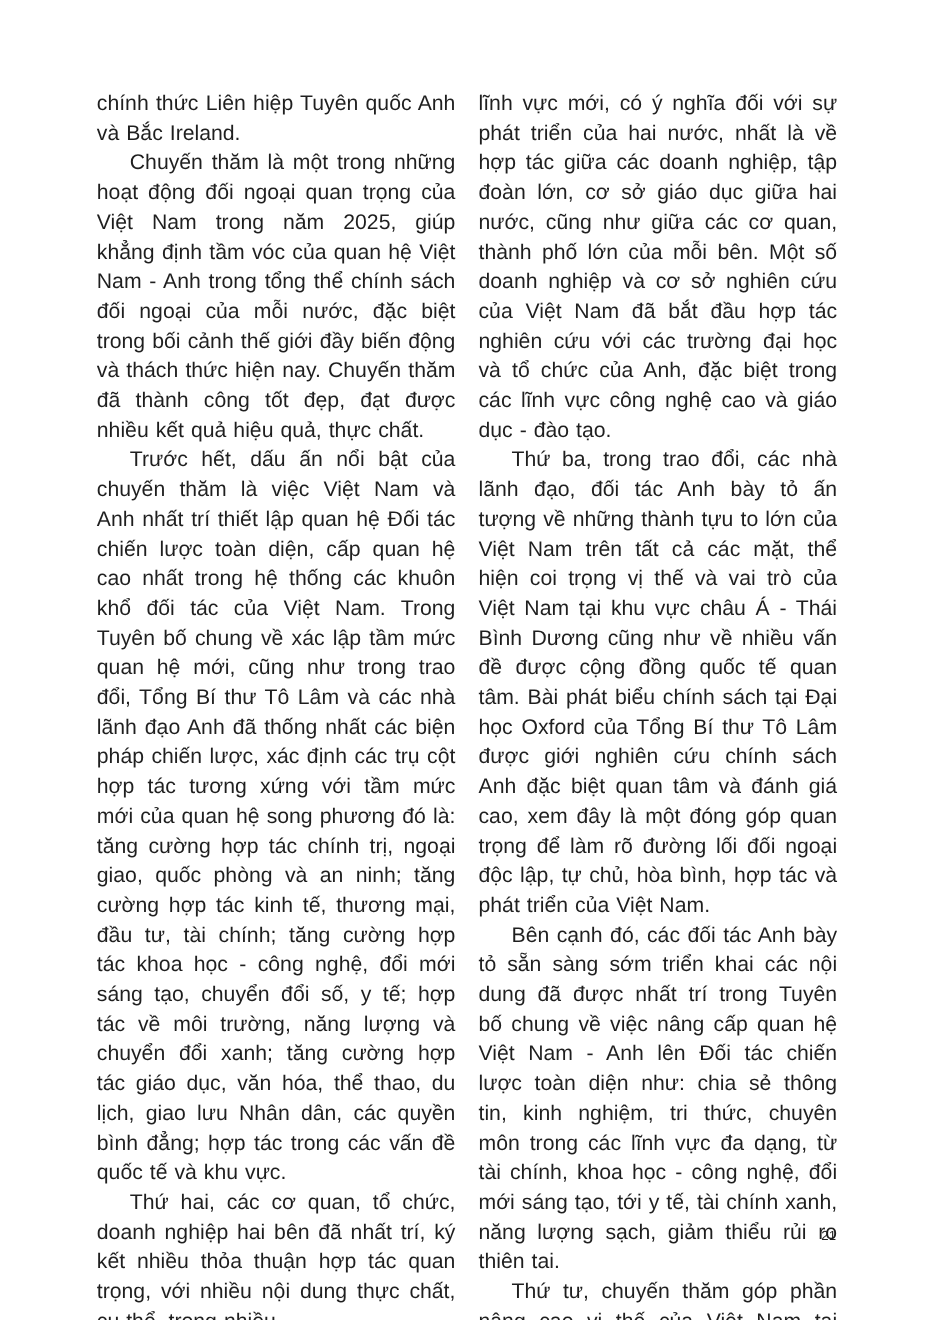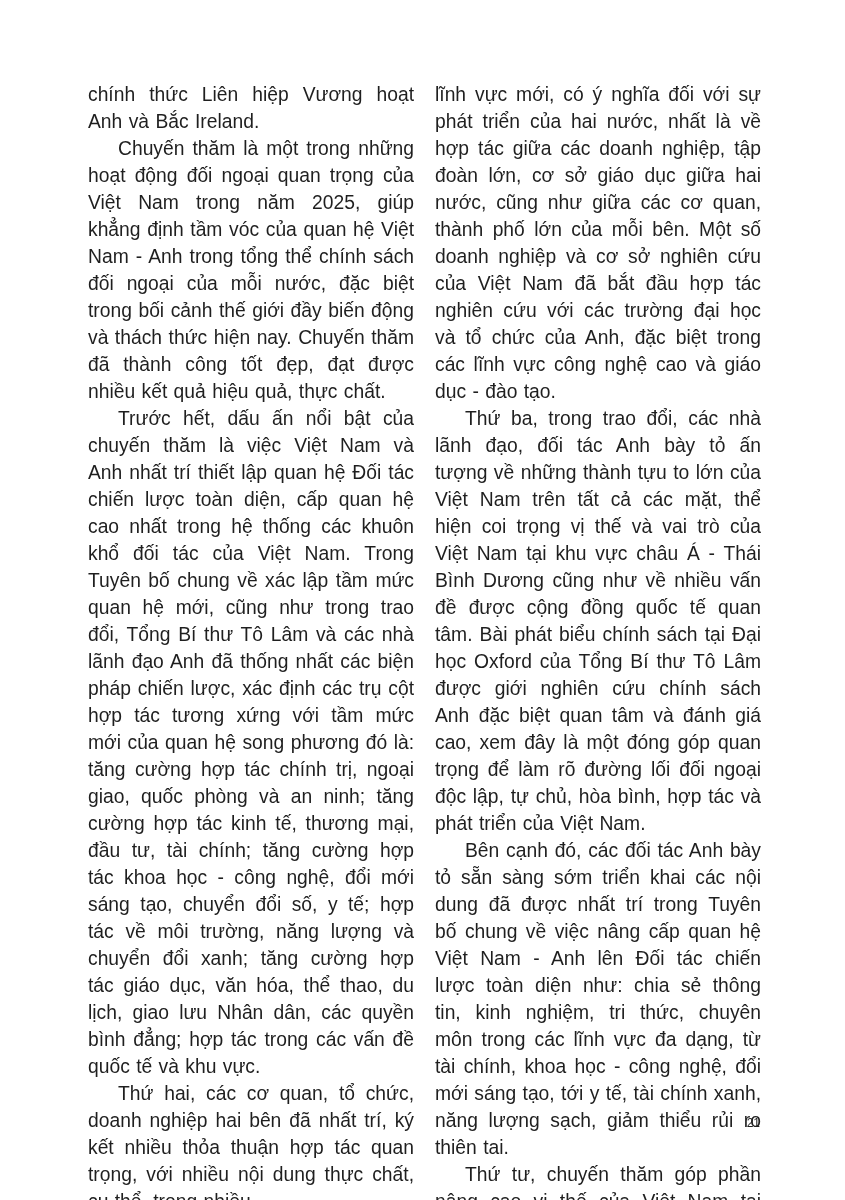--- a/index.html
+++ b/index.html
@@ -48,21 +48,21 @@
     color: #1f1f1f;
     text-align: center;
   }
 </style>
 </head>
 <body>
 
 <div class="page">
   <div class="content">
     <div class="column">
-        <p class="para">chính thức Liên hiệp Vương hoạt Anh và Bắc Ireland.</p>
+        <p class="para">chính thức Liên hiệp Tuyên quốc Anh và Bắc Ireland.</p>
         <p class="para indent">Chuyến thăm là một trong những hoạt động đối ngoại quan trọng của Việt Nam trong năm 2025, giúp khẳng định tầm vóc của quan hệ Việt Nam - Anh trong tổng thể chính sách đối ngoại của mỗi nước, đặc biệt trong bối cảnh thế giới đầy biến động và thách thức hiện nay. Chuyến thăm đã thành công tốt đẹp, đạt được nhiều kết quả hiệu quả, thực chất.</p>
         <p class="para indent">Trước hết, dấu ấn nổi bật của chuyến thăm là việc Việt Nam và Anh nhất trí thiết lập quan hệ Đối tác chiến lược toàn diện, cấp quan hệ cao nhất trong hệ thống các khuôn khổ đối tác của Việt Nam. Trong Tuyên bố chung về xác lập tầm mức quan hệ mới, cũng như trong trao đổi, Tổng Bí thư Tô Lâm và các nhà lãnh đạo Anh đã thống nhất các biện pháp chiến lược, xác định các trụ cột hợp tác tương xứng với tầm mức mới của quan hệ song phương đó là: tăng cường hợp tác chính trị, ngoại giao, quốc phòng và an ninh; tăng cường hợp tác kinh tế, thương mại, đầu tư, tài chính; tăng cường hợp tác khoa học - công nghệ, đổi mới sáng tạo, chuyển đổi số, y tế; hợp tác về môi trường, năng lượng và chuyển đổi xanh; tăng cường hợp tác giáo dục, văn hóa, thể thao, du lịch, giao lưu Nhân dân, các quyền bình đẳng; hợp tác trong các vấn đề quốc tế và khu vực.</p>
         <p class="para indent">Thứ hai, các cơ quan, tổ chức, doanh nghiệp hai bên đã nhất trí, ký kết nhiều thỏa thuận hợp tác quan trọng, với nhiều nội dung thực chất, cụ thể, trong nhiều</p>
       </div>
     <div class="column">
         <p class="para">lĩnh vực mới, có ý nghĩa đối với sự phát triển của hai nước, nhất là về hợp tác giữa các doanh nghiệp, tập đoàn lớn, cơ sở giáo dục giữa hai nước, cũng như giữa các cơ quan, thành phố lớn của mỗi bên. Một số doanh nghiệp và cơ sở nghiên cứu của Việt Nam đã bắt đầu hợp tác nghiên cứu với các trường đại học và tổ chức của Anh, đặc biệt trong các lĩnh vực công nghệ cao và giáo dục - đào tạo.</p>
         <p class="para indent">Thứ ba, trong trao đổi, các nhà lãnh đạo, đối tác Anh bày tỏ ấn tượng về những thành tựu to lớn của Việt Nam trên tất cả các mặt, thể hiện coi trọng vị thế và vai trò của Việt Nam tại khu vực châu Á - Thái Bình Dương cũng như về nhiều vấn đề được cộng đồng quốc tế quan tâm. Bài phát biểu chính sách tại Đại học Oxford của Tổng Bí thư Tô Lâm được giới nghiên cứu chính sách Anh đặc biệt quan tâm và đánh giá cao, xem đây là một đóng góp quan trọng để làm rõ đường lối đối ngoại độc lập, tự chủ, hòa bình, hợp tác và phát triển của Việt Nam.</p>
         <p class="para indent">Bên cạnh đó, các đối tác Anh bày tỏ sẵn sàng sớm triển khai các nội dung đã được nhất trí trong Tuyên bố chung về việc nâng cấp quan hệ Việt Nam - Anh lên Đối tác chiến lược toàn diện như: chia sẻ thông tin, kinh nghiệm, tri thức, chuyên môn trong các lĩnh vực đa dạng, từ tài chính, khoa học - công nghệ, đổi mới sáng tạo, tới y tế, tài chính xanh, năng lượng sạch, giảm thiểu rủi ro thiên tai.</p>
         <p class="para indent">Thứ tư, chuyến thăm góp phần nâng cao vị thế của Việt Nam tại châu Âu và tại các diễn đàn, cơ chế đa phương ở châu</p>
       </div>

